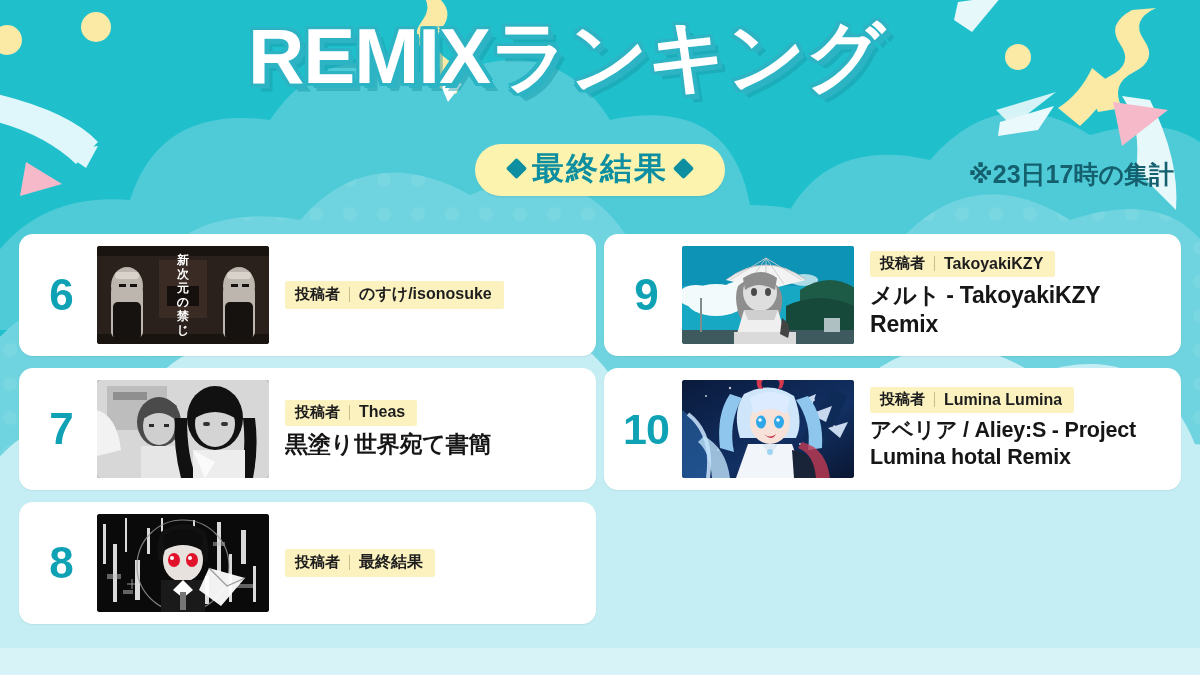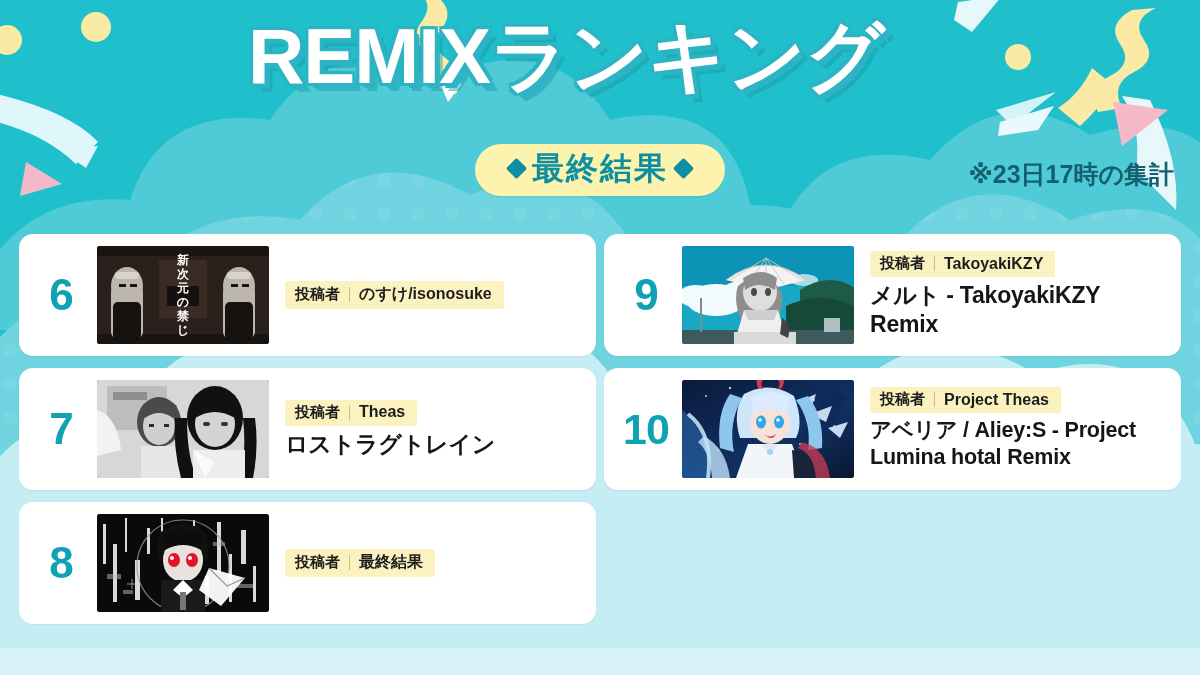--- a/index.html
+++ b/index.html
@@ -284,21 +284,21 @@
           <rect x="96" y="70" width="52" height="28" fill="#EDEDED"></rect>
           <path d="M96 70 l22 12 l-10 16z" fill="#FAFAFA"></path>
         </svg>
       </div>
       <div class="meta">
         <div class="tag">
           <span class="lbl">投稿者</span>
           <span class="sep"></span>
           <span class="who">Theas</span>
         </div>
-        <div class="song">ロストラグトレイン</div>
+        <div class="song">黒塗り世界宛て書簡</div>
       </div>
     </div>
 
     <div class="card">
       <div class="rank">8</div>
       <div class="thumb">
         <svg viewBox="0 0 172 98" xmlns="http://www.w3.org/2000/svg">
           <rect width="172" height="98" fill="#0A0A0A"></rect>
           <g fill="#FFFFFF" opacity=".85">
             <rect x="6" y="10" width="3" height="40"></rect>
@@ -454,19 +454,19 @@
           <circle cx="88" cy="72" r="3" fill="#9FD4F2"></circle>
           <path d="M110 70 q22 2 26 28 l-24 0z" fill="#1A2438"></path>
           <path d="M120 62 q24 6 28 36 l-14 0 q-2-24-18-30z" fill="#C23B52" opacity=".8"></path>
           <path d="M22 56 q22 12 26 42 l-18 0 q-2-26-14-36z" fill="#BFE2FA" opacity=".8"></path>
         </svg>
       </div>
       <div class="meta">
         <div class="tag">
           <span class="lbl">投稿者</span>
           <span class="sep"></span>
-          <span class="who">Project Theas</span>
+          <span class="who">Lumina Lumina</span>
         </div>
         <div class="song sm">アベリア / Aliey:S - Project Lumina hotal Remix</div>
       </div>
     </div>
   </div>
 </div>
 
 </body></html>

